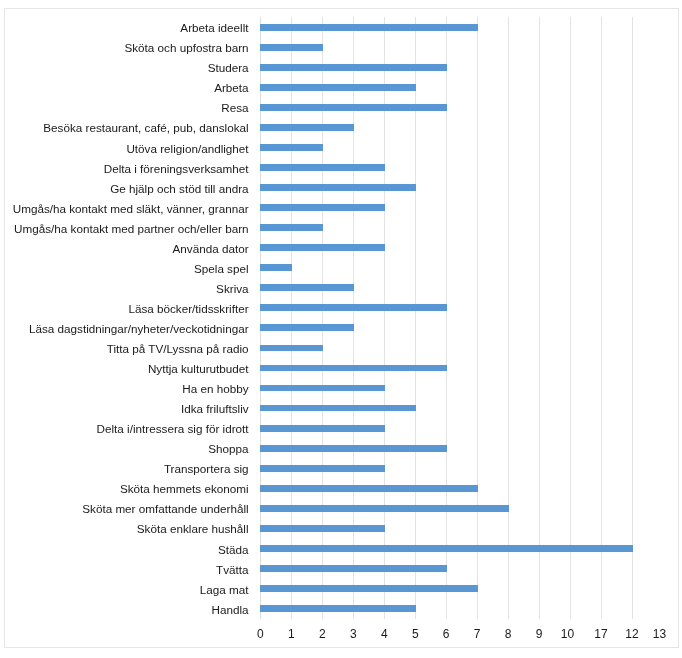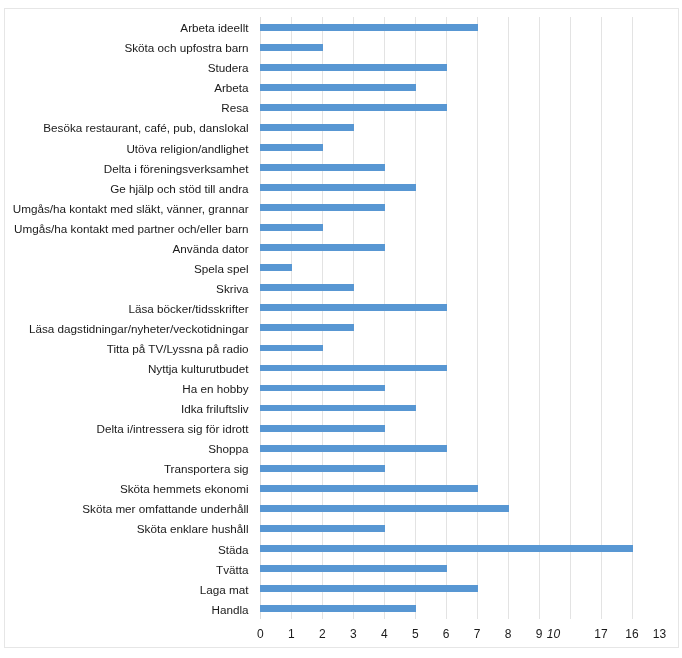--- a/index.html
+++ b/index.html
@@ -94,25 +94,25 @@
   <div class="tick-label" style="left: 154.844px;">5</div>
   <div class="gridline" style="left: 185.812px;"></div>
   <div class="tick-label" style="left: 185.812px;">6</div>
   <div class="gridline" style="left: 216.781px;"></div>
   <div class="tick-label" style="left: 216.781px;">7</div>
   <div class="gridline" style="left:247.75px"></div>
   <div class="tick-label" style="left:247.75px">8</div>
   <div class="gridline" style="left: 278.719px;"></div>
   <div class="tick-label" style="left: 278.719px;">9</div>
   <div class="gridline" style="left: 309.688px;"></div>
-  <div class="tick-label" style="left: 293px; font-style: italic;">10</div>
+  <div class="tick-label" style="left: 307px;">10</div>
   <div class="gridline" style="left: 340.656px;"></div>
   <div class="tick-label" style="left: 340.656px;">17</div>
   <div class="gridline" style="left: 371.625px;"></div>
-  <div class="tick-label" style="left: 371.625px;">16</div>
+  <div class="tick-label" style="left: 371.625px;">12</div>
   <div class="tick-label" style="left: 399px;">13</div>
   <div class="cat-label" style="top: 4.125px;">Arbeta ideellt</div>
   <div class="bar" style="top: 6.625px; width: 217.381px; background: rgb(88, 151, 211);"></div>
   <div class="cat-label" style="top: 24.175px;">Sköta och upfostra barn</div>
   <div class="bar" style="top: 26.675px; width: 62.5375px; background: rgb(88, 151, 211);"></div>
   <div class="cat-label" style="top: 44.225px;">Studera</div>
   <div class="bar" style="top: 46.725px; width: 186.412px; background: rgb(88, 151, 211);"></div>
   <div class="cat-label" style="top: 64.275px;">Arbeta</div>
   <div class="bar" style="top: 66.775px; width: 155.444px; background: rgb(88, 151, 211);"></div>
   <div class="cat-label" style="top: 84.325px;">Resa</div>

